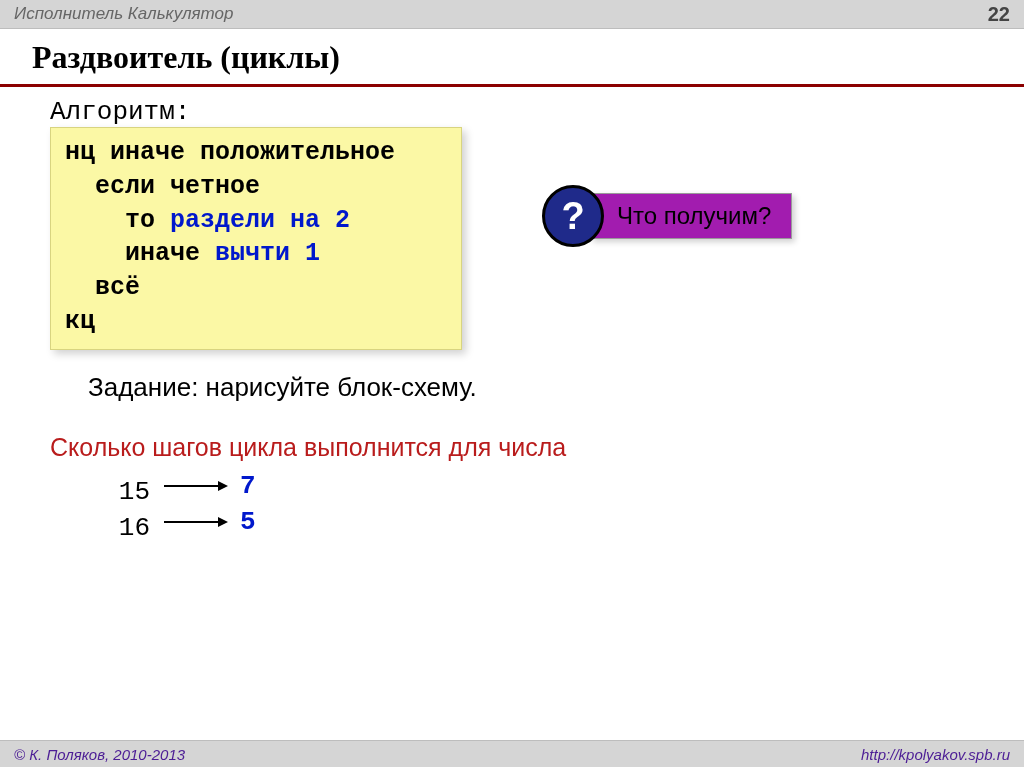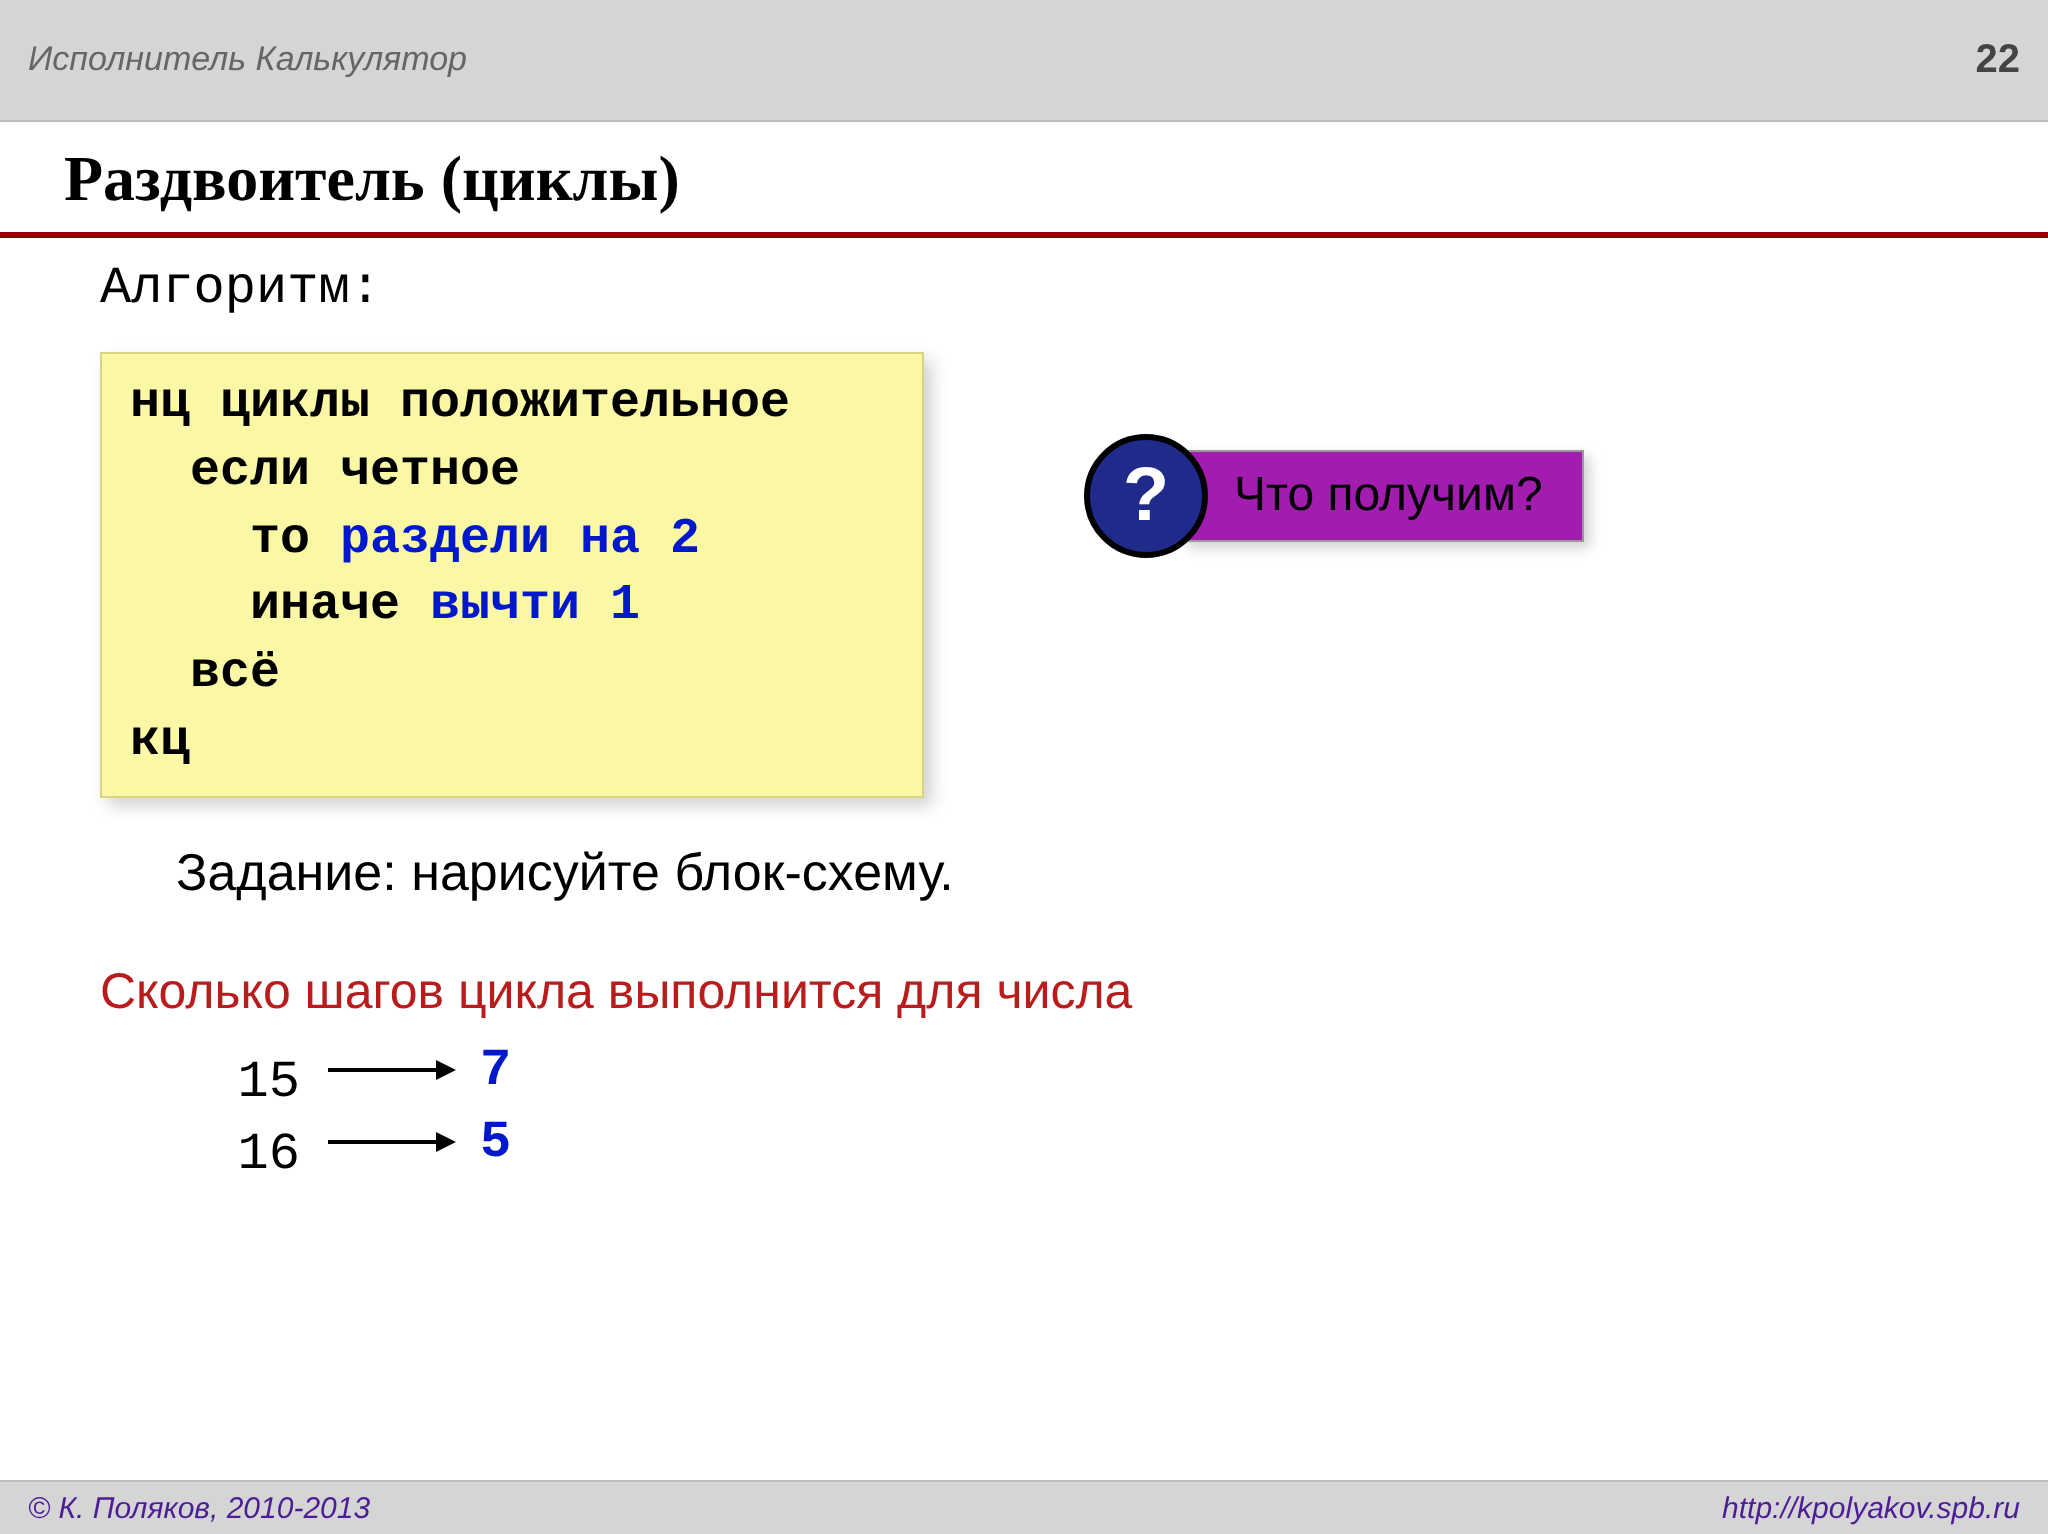--- a/index.html
+++ b/index.html
@@ -11,21 +11,21 @@
     height: 767px;
     overflow: hidden;
     position: relative;
   }
   .header-bar {
     background: #d5d5d5;
     height: 28px;
     display: flex;
     align-items: center;
     justify-content: space-between;
-    padding: 16px 14px;
+    padding: 0 14px;
     border-bottom: 1px solid #bdbdbd;
   }
   .header-left {
     color: #666;
     font-style: italic;
     font-size: 17px;
   }
   .header-right {
     color: #444;
     font-weight: bold;
@@ -42,21 +42,21 @@
     font-family: Liberation Serif, serif;
   }
   .content {
     padding: 10px 0 0 50px;
     position: relative;
   }
   .algo-label {
     font-family: "Courier New", monospace;
     font-size: 26px;
     color: #000;
-    margin-bottom: 17px;
+    margin-bottom: 0;
   }
   .code-box {
     background: #fbf8a5;
     border: 1px solid #d8d480;
     box-shadow: 4px 4px 8px rgba(0,0,0,0.18);
     width: 382px;
     padding: 8px 14px 10px 14px;
     font-family: "Courier New", monospace;
     font-size: 25px;
     font-weight: bold;
@@ -161,21 +161,21 @@
 </div>
 
 <div class="title-bar">
   <span class="title-text">Раздвоитель (циклы)</span>
 </div>
 
 <div class="content">
 
   <div class="algo-label">Алгоритм:</div>
 
-  <div class="code-box"><span>нц циклы положительное</span>
+  <div class="code-box"><span>нц иначе положительное</span>
 <span>  если четное</span>
 <span>    то </span><span class="kw-blue">раздели на 2</span>
 <span>    иначе </span><span class="kw-blue">вычти 1</span>
 <span>  всё</span>
 <span>кц</span></div>
 
   <div class="callout">
     <div class="q-circle">?</div>
     <div class="q-box">Что получим?</div>
   </div>

